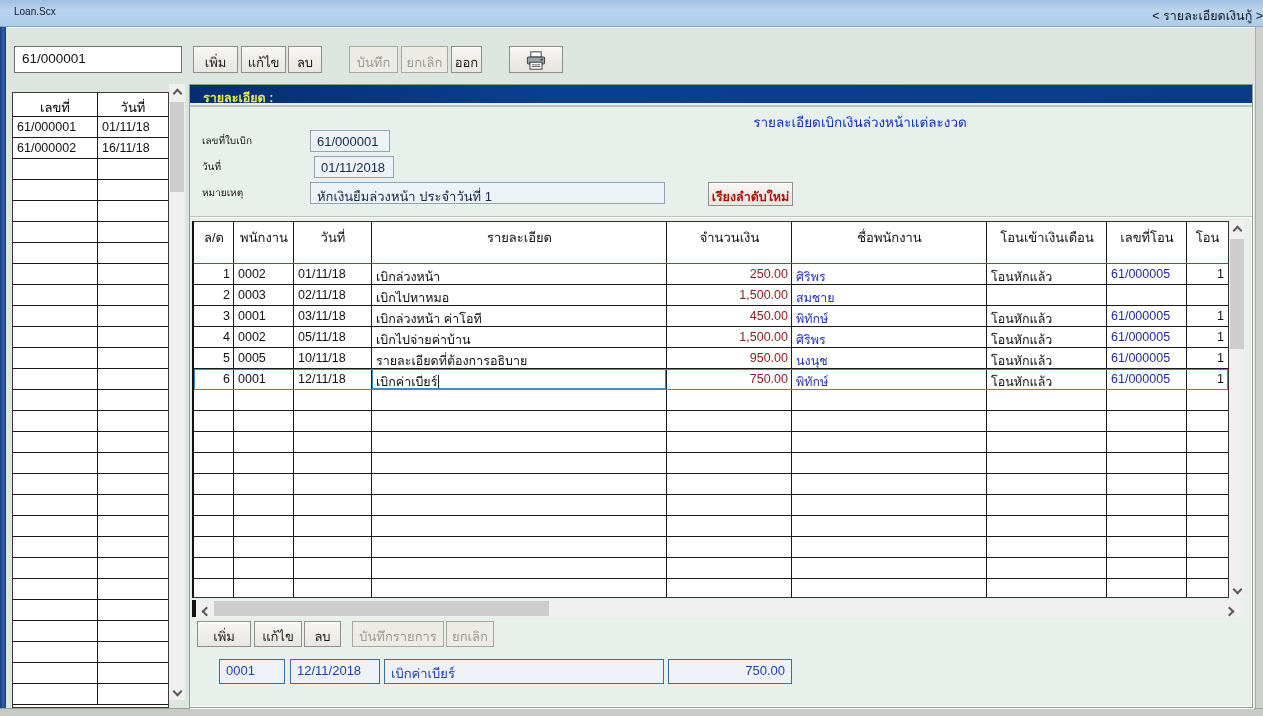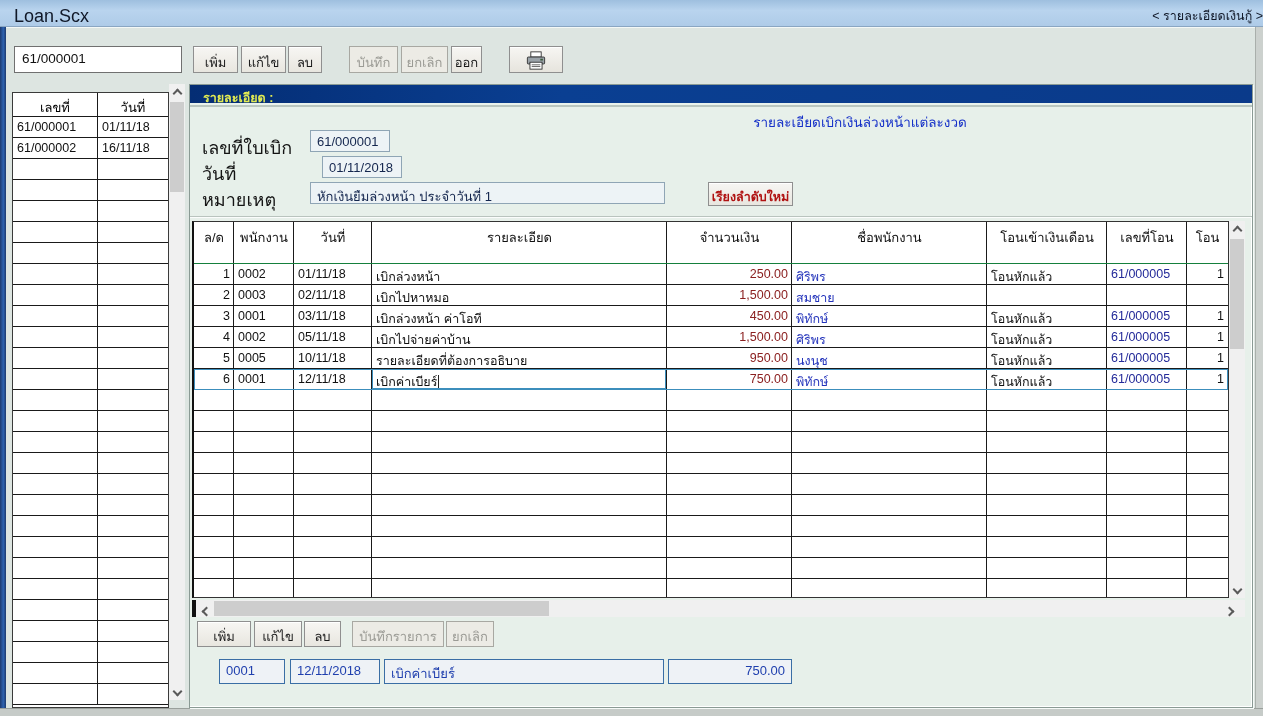--- a/index.html
+++ b/index.html
@@ -5,21 +5,21 @@
   * { margin:0; padding:0; box-sizing:border-box; }
   html,body { width:1263px; height:716px; overflow:hidden; }
   body { font-family:"Liberation Sans","DejaVu Sans",sans-serif; font-size:13px; background:#c9cfcc; position:relative; }
 
   
   .titlebar {
     position:absolute; left:0; top:0; width:1263px; height:27px;
     background:linear-gradient(#9ebfdf,#b9d4ee 40%,#aecbe8);
     border-bottom:1px solid #8aa6c2; color:#101828;
   }
-  .titlebar .t-left { position:absolute; left:14px; top:6px; font-size:18px; }
+  .titlebar .t-left { position:absolute; left:14px; top:6px; font-size:10px; }
   .titlebar .t-center { position:absolute; left:0; right:0; top:6px; text-align:right; font-size:12.5px; }
   .win-left-edge { position:absolute; left:0; top:27px; width:6px; height:683px;
     background:linear-gradient(90deg,#1d3a6e,#2e63b0 55%,#1d3a6e); }
   .win-right-edge { position:absolute; right:0; top:27px; width:8px; height:683px; background:#ccd1ce; border-left:1px solid #a9afab; }
   .win-bottom-edge { position:absolute; left:0; bottom:0; width:1263px; height:8px; background:#c6cbc8; border-top:1px solid #9aa09c; }
   .win-body { position:absolute; left:6px; top:27px; width:1249px; height:681px; background:#dde5e1; border-top:1px solid #f4f8f6; }
 
   
   .doc-input {
     position:absolute; left:14px; top:46px; width:168px; height:27px;
@@ -59,21 +59,21 @@
   
   .panel { position:absolute; left:189px; top:84px; width:1064px; height:624px;
     background:#e7f0ea; border:1px solid #8a9a94; box-shadow:inset -1px -1px 0 #ffffff, 1px 1px 0 #f6faf8; }
   .panel-header { position:absolute; left:0; top:0; width:100%; height:20px;
     background:linear-gradient(90deg,#042d74,#0a3f92 35%,#0a3a8a);
     border-bottom:2px solid #e9f2ec; box-shadow:0 2px 0 #b9c6c0; }
   .panel-header span { color:#e3ec52; font-weight:bold; font-size:12.5px; position:absolute; left:13px; top:3px; }
 
   .form-title { position:absolute; left:430px; top:26px; width:480px; text-align:center;
     color:#1530c8; font-size:13.5px; }
-  .f-label { position:absolute; color:#141414; font-size:18px; }
+  .f-label { position:absolute; color:#141414; font-size:10px; }
   .f-field { position:absolute; height:22px; background:#edf3f6; border:1px solid #8fa5b5;
     color:#14264e; font-size:13px; padding:3px 0 0 6px; overflow:hidden; white-space:nowrap; }
   .reorder-btn { position:absolute; left:518px; top:97px; width:85px; height:24px;
     background:linear-gradient(#f7f6f3,#e8e6df); border:1px solid #8f8f8f; box-shadow:inset 0 1px 0 #fff;
     color:#b01212; font-weight:bold; font-size:12.5px; text-align:center; padding-top:4px; }
   .form-sep { position:absolute; left:0; top:131px; width:100%; height:2px;
     border-top:1px solid #b9c4be; border-bottom:1px solid #fbfdfc; }
 
   
   .grid { position:absolute; left:2px; top:136px; width:1037px; height:377px;
@@ -262,21 +262,21 @@
   <div class="panel-header">
     <span>รายละเอียด :</span>
   </div>
 
   <div class="form-title">รายละเอียดเบิกเงินล่วงหน้าแต่ละงวด</div>
 
   <div class="f-label" style="left:12px;top:48px;">เลขที่ใบเบิก</div>
   <div class="f-field" style="left:120px;top:45px;width:80px;">61/000001</div>
 
   <div class="f-label" style="left:12px;top:74px;">วันที่</div>
-  <div class="f-field" style="left:132px;top:71px;width:80px;">01/11/2018</div>
+  <div class="f-field" style="left:124px;top:71px;width:80px;">01/11/2018</div>
 
   <div class="f-label" style="left:12px;top:100px;">หมายเหตุ</div>
   <div class="f-field" style="left:120px;top:97px;width:355px;">หักเงินยืมล่วงหน้า ประจำวันที่ 1</div>
 
   <div class="reorder-btn">เรียงลำดับใหม่</div>
   <div class="form-sep"></div>
 
   <div class="grid">
     <div class="g-header" id="g-header">
         <div class="g-cell c0">ล/ด</div>

